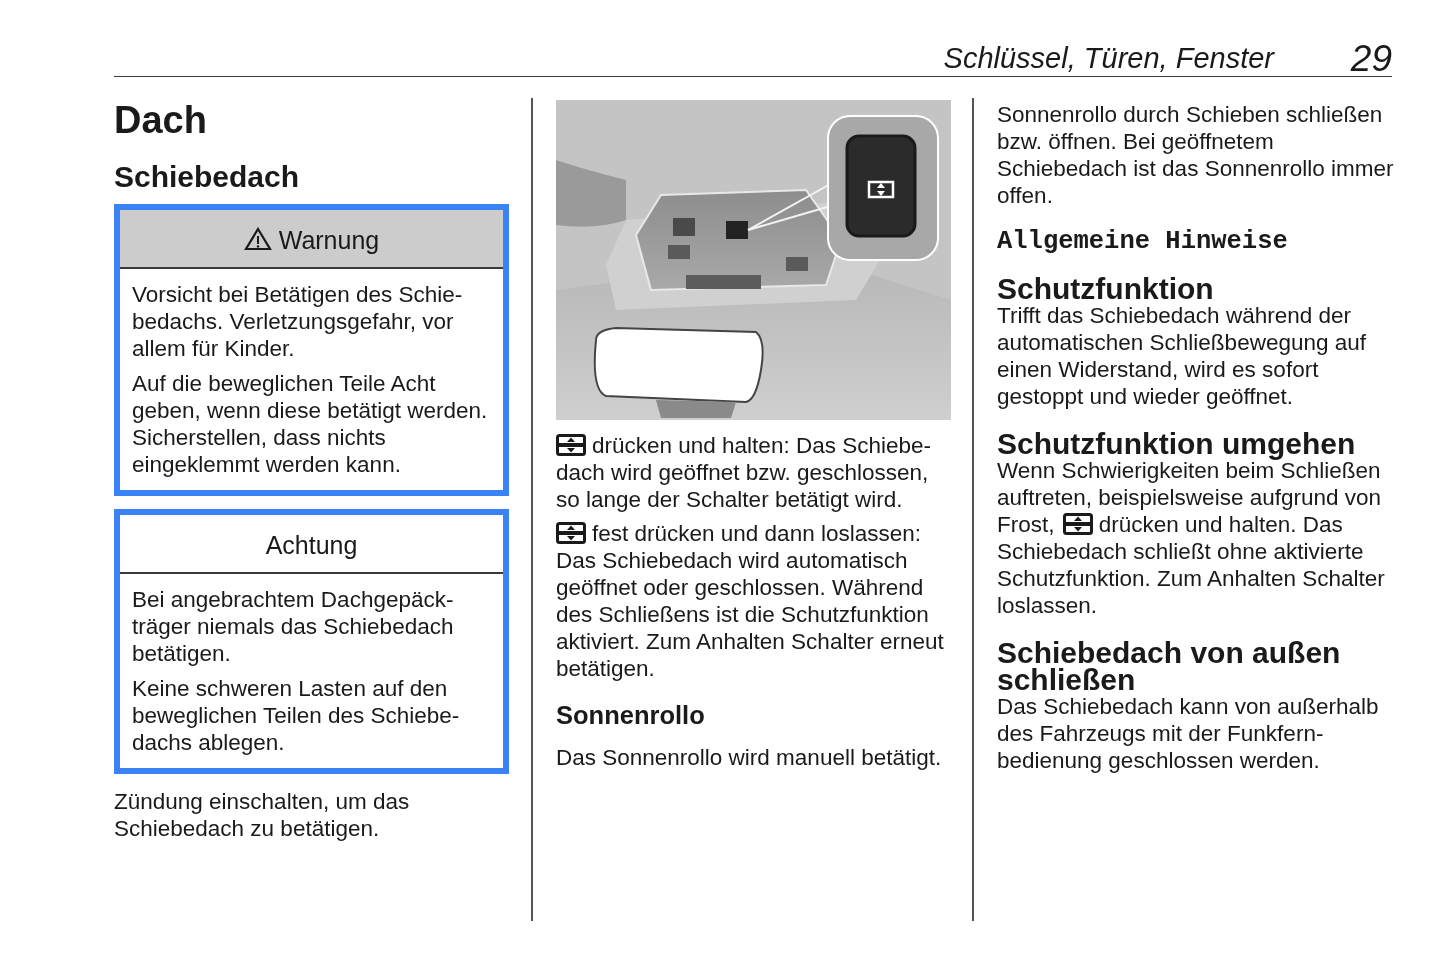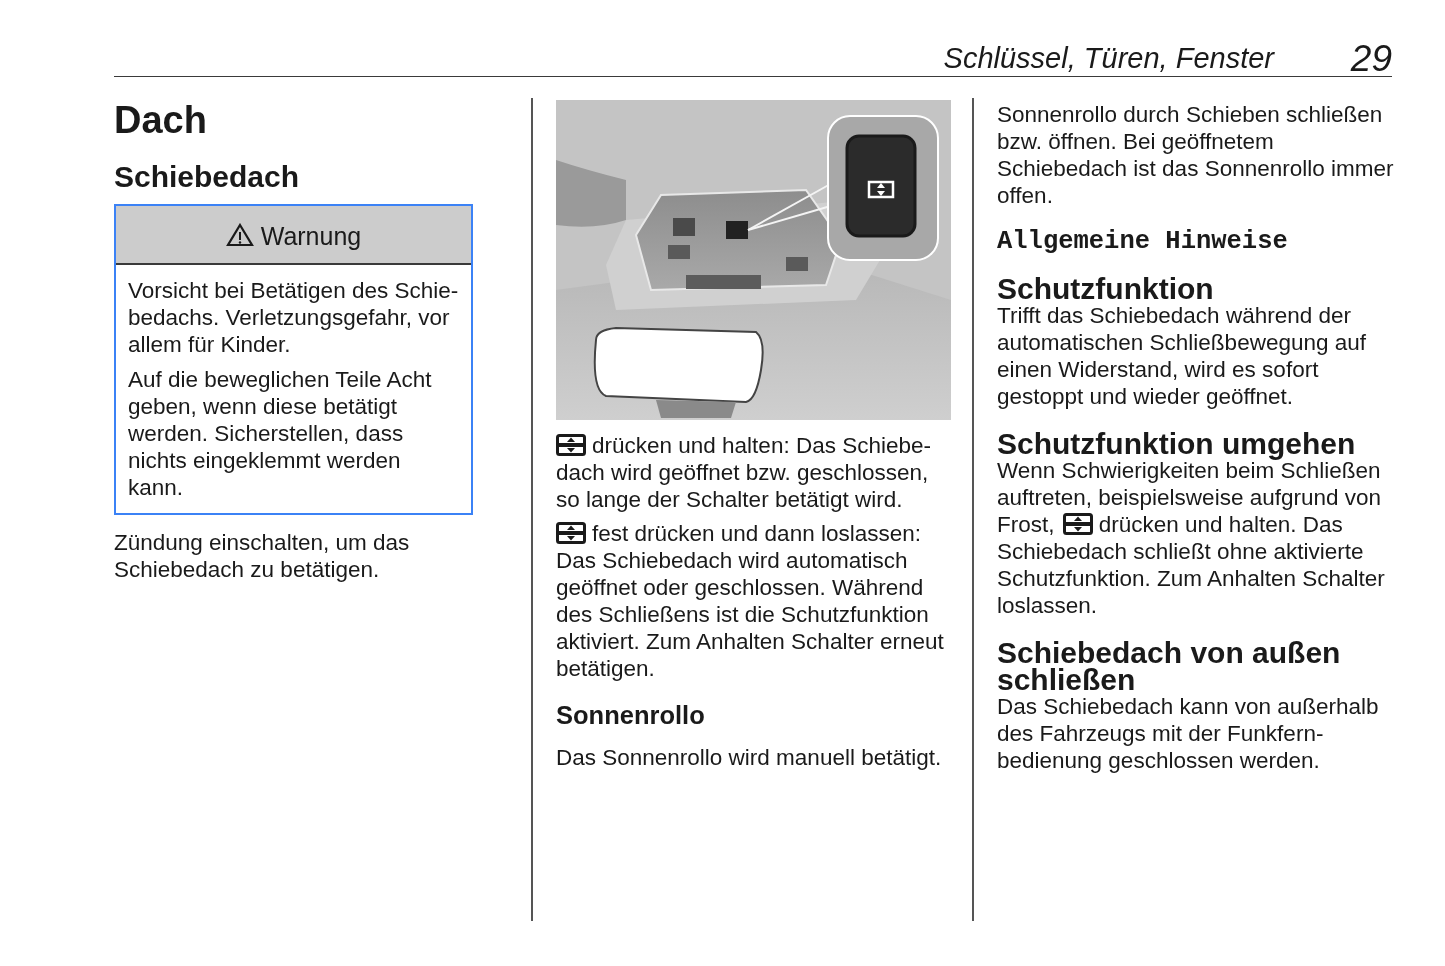--- a/index.html
+++ b/index.html
@@ -3,28 +3,28 @@
 <meta charset="utf-8">
 <style>
   html, body { margin:0; padding:0; background:#ffffff; }
   body { width:1445px; height:966px; position:relative; overflow:hidden;
          font-family:"Liberation Sans", sans-serif; color:#1a1a1a; }
   .header { position:absolute; left:114px; top:38px; width:1278px; height:38px;
             border-bottom:1.5px solid #3a3a3a;font-style:italic; }
   .header-title { position:absolute; right:118px; top:4px; font-size:29px; }
   .page-num { position:absolute; right:0; top:0; font-size:37px; }
   .col { position:absolute; top:98px; }
-  .col1 { left:114px; width:359px; }
+  .col1 { left:114px; width:395px; }
   .col2 { left:556px; width:400px; }
   .col3 { left:997px; width:400px; }
   .divider { position:absolute; top:98px; width:2px; height:823px; background:#555; }
   .h1 { font-size:38px; margin:0; line-height:44px; }
   .h2 { font-size:30px; margin:20px 0 0 0; line-height:38px; }
   .body { font-size:22.5px; line-height:27px; margin:0; }
-  .box { border:2px solid #3b82f6; margin-top:8px; }
+  .box { border:6px solid #3b82f6; margin-top:8px; }
   .box-head { font-size:25px; text-align:center; height:57px; line-height:60px;
               border-bottom:2px solid #3a3a3a; }
   .box-head.warn { background:#cccccc; }
   .box-body { padding:12px 12px 12px 12px; }
   .box-body p { margin:0 0 8px 0; font-size:22.5px; line-height:27px; }
   .box-body p:last-child { margin-bottom:0; }
   .h3 { font-size:25.5px; line-height:30px; margin:0; }
   .h4 { font-size:30px; line-height:27px; margin:0; }
   .sym { display:inline-block; width:30px; height:22px; vertical-align:-3px; margin-right:6px; }
   .figure { width:395px; height:320px; background:#c9c9c9; position:relative; overflow:hidden; }
@@ -54,20 +54,27 @@
           <circle cx="14" cy="19.5" r="1.2" fill="#1a1a1a"></circle>
         </svg>
       </span><span>Warnung</span>
     </div>
     <div class="box-body">
       <p>Vorsicht bei Betätigen des Schie­bedachs. Verletzungsgefahr, vor allem für Kinder.</p>
       <p>Auf die beweglichen Teile Acht geben, wenn diese betätigt werden. Sicherstellen, dass nichts eingeklemmt werden kann.</p>
     </div>
   </div>
 
+  <div class="box" style="margin-top:13px;">
+    <div class="box-head">Achtung</div>
+    <div class="box-body">
+      <p>Bei angebrachtem Dachgepäck­träger niemals das Schiebedach betätigen.</p>
+      <p>Keine schweren Lasten auf den beweglichen Teilen des Schiebe­dachs ablegen.</p>
+    </div>
+  </div>
 
   <p class="body" style="margin-top:14px;">Zündung einschalten, um das Schiebedach zu betätigen.</p>
 </div>
 
 <div class="col col2" style="top:100px;">
   <div class="figure">
     <svg width="395" height="320" viewBox="0 0 395 320">
       <defs>
         <linearGradient id="bg" x1="0" y1="0" x2="0" y2="1">
           <stop offset="0" stop-color="#d6d6d6"></stop>

